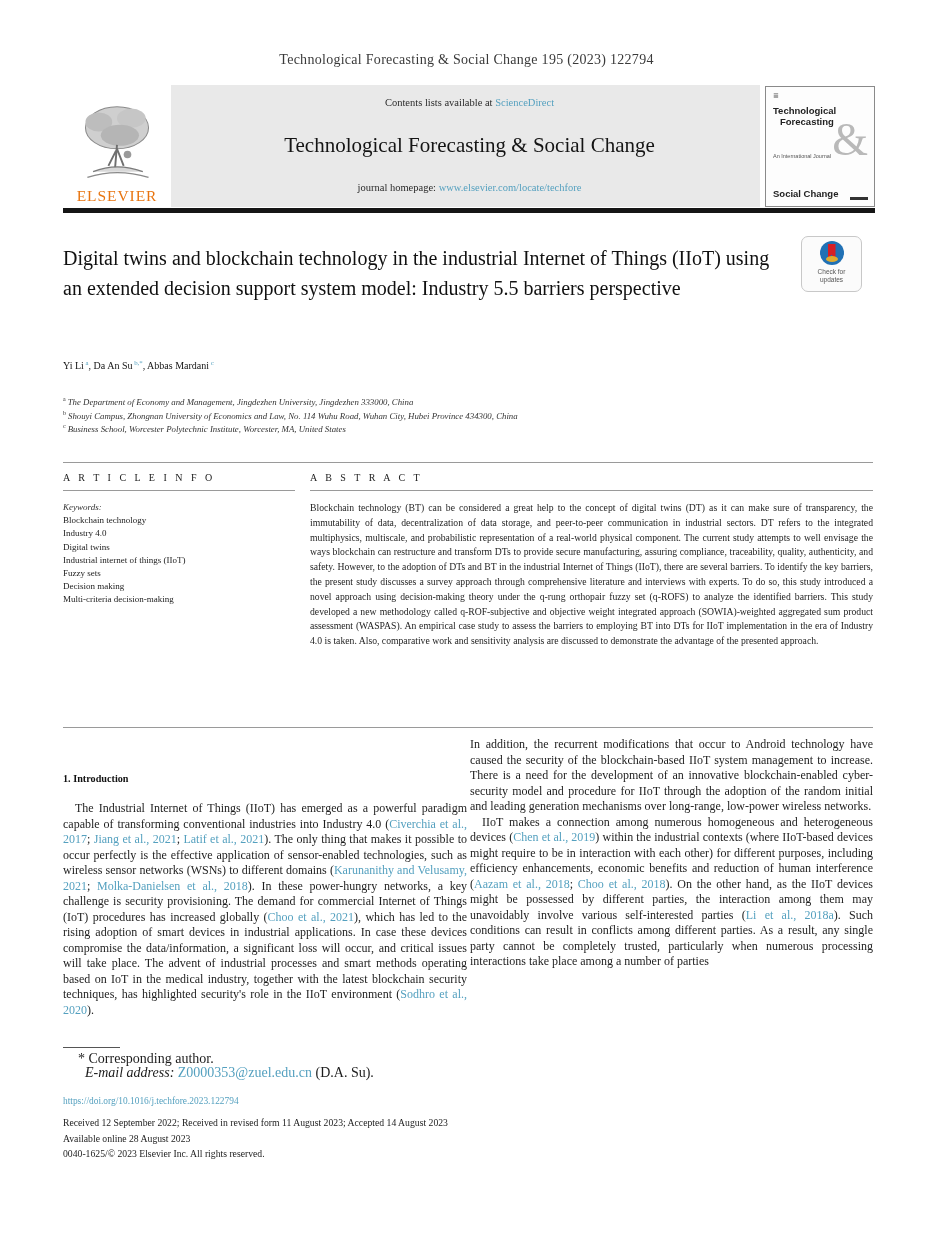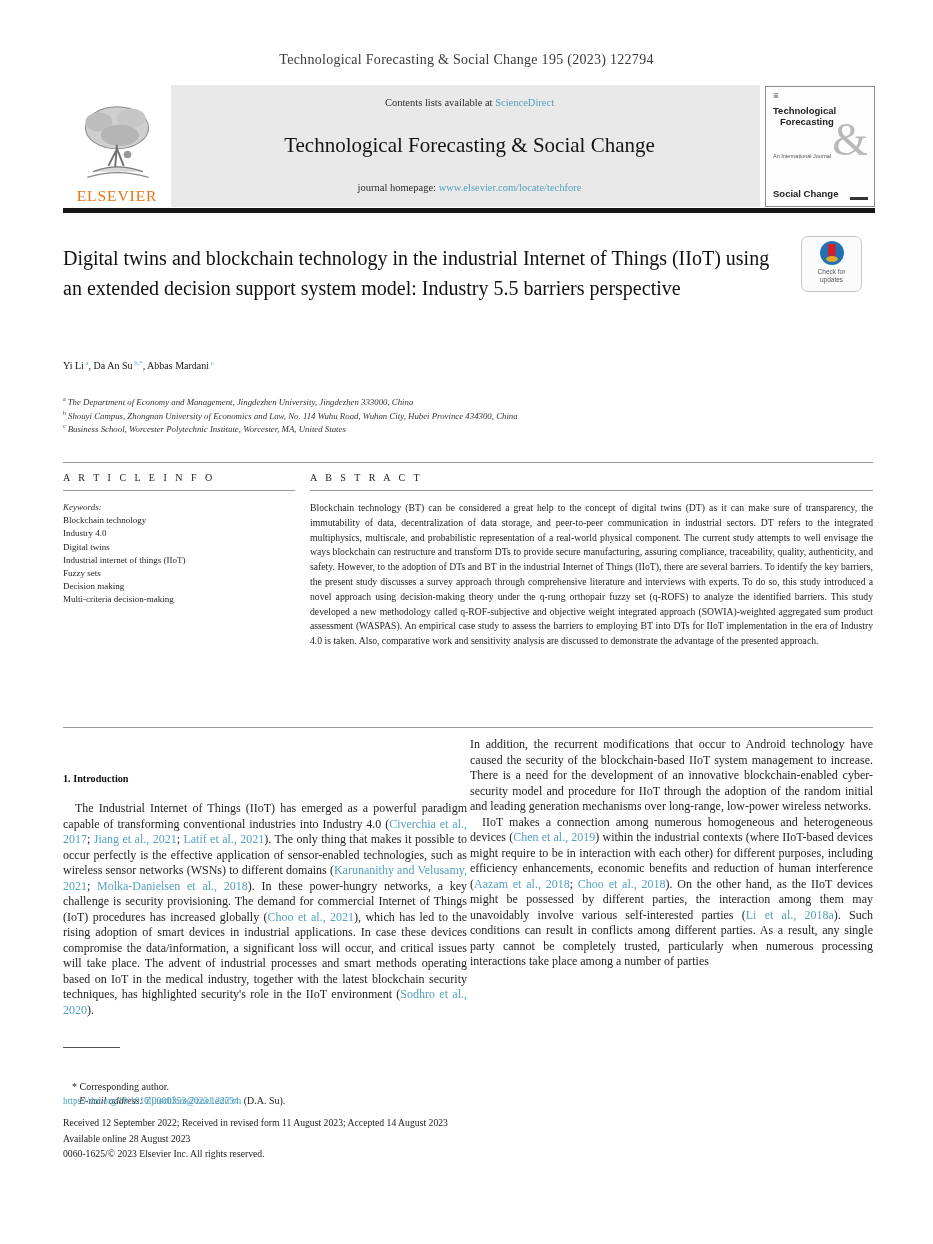--- a/index.html
+++ b/index.html
@@ -113,21 +113,21 @@
   .body-left  { position:absolute; top:737px; left:63px;  width:404px;margin-top:36px; }
   .body-right { position:absolute; top:737px; left:470px; width:403px; }
   .section-heading { font-size:10.2px; font-weight:bold; color:#111; margin-bottom:17px; }
   .body-para {
     font-size:12px; line-height:15.5px; text-align:justify; color:#1d1d1d;
   }
   .indent { text-indent:12px; }
 
   
   .footnote-rule { position:absolute; top:1047px; left:63px; width:57px; border-top:1px solid #555; }
-  .footnote { position:absolute; top:1052px; left:63px; width:520px; font-size:10px; line-height:13.5px;margin-top:28px; }
+  .footnote { position:absolute; top:1052px; left:69px; width:520px; font-size:14px; line-height:13.5px; }
   .fn-line1 { padding-left:9px; }
   .fn-line2 { padding-left:16px; }
 
   
   .doi-line { position:absolute; top:1096px; left:63px; font-size:9.4px; }
   .footer-block { position:absolute; top:1115px; left:63px; width:760px; font-size:9.7px; line-height:15.5px; color:#222; }
 </style>
 </head>
 <body>
 
@@ -229,16 +229,16 @@
   <div class="footnote">
     <div class="fn-line1">* Corresponding author.</div>
     <div class="fn-line2"><span class="it">E-mail address: </span><span class="lnk">Z0000353@zuel.edu.cn</span><span> (D.A. Su).</span></div>
   </div>
 
   <div class="doi-line lnk">https://doi.org/10.1016/j.techfore.2023.122794</div>
 
   <div class="footer-block">
     <div>Received 12 September 2022; Received in revised form 11 August 2023; Accepted 14 August 2023</div>
     <div>Available online 28 August 2023</div>
-    <div>0060-1625/© 2023 Elsevier Inc. All rights reserved.</div>
+    <div>0040-1625/© 2023 Elsevier Inc. All rights reserved.</div>
   </div>
 
 </div>
 
 </body></html>

